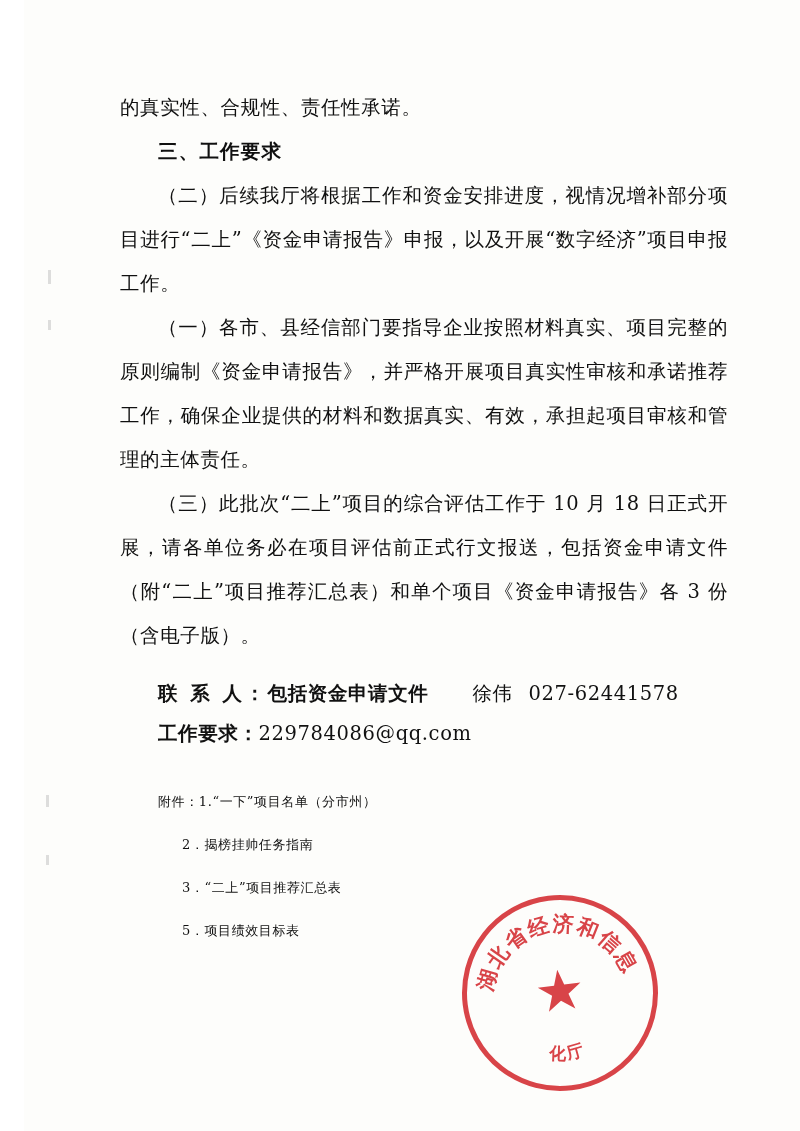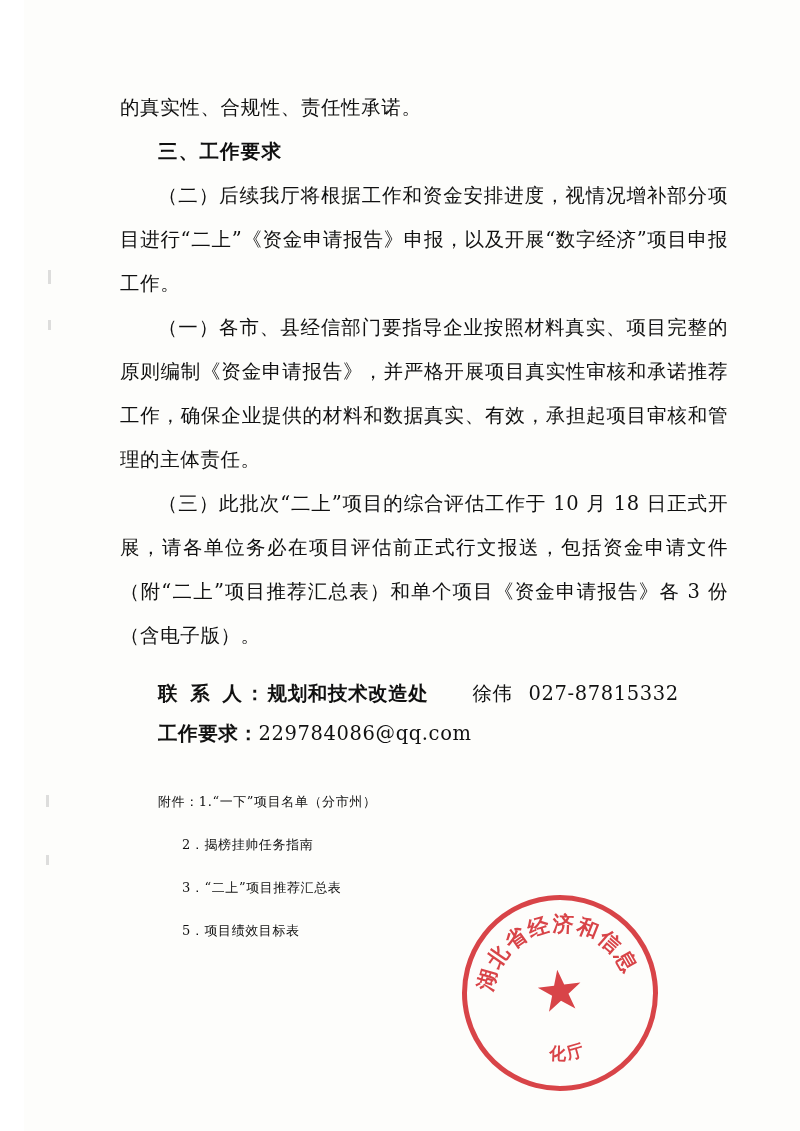--- a/index.html
+++ b/index.html
@@ -146,21 +146,21 @@
     <p class="heading">三、工作要求</p>
 
     <p class="indent2">（二）后续我厅将根据工作和资金安排进度，视情况增补部分项目进行“二上”《资金申请报告》申报，以及开展“数字经济”项目申报工作。</p>
 
     <p class="indent2">（一）各市、县经信部门要指导企业按照材料真实、项目完整的原则编制《资金申请报告》，并严格开展项目真实性审核和承诺推荐工作，确保企业提供的材料和数据真实、有效，承担起项目审核和管理的主体责任。</p>
 
     <p class="indent2">（三）此批次“二上”项目的综合评估工作于 10 月 18 日正式开展，请各单位务必在项目评估前正式行文报送，包括资金申请文件（附“二上”项目推荐汇总表）和单个项目《资金申请报告》各 3 份（含电子版）。</p>
 
     <div class="contact-block">
       <div class="contact-line">
-        <span class="contact-label">联 系 人：</span><span class="bold">规划和技术改造处</span><span class="sp-wide"></span><span>徐伟</span><span class="sp-wide" style="width:16px;"></span><span>027-87815332</span>
+        <span class="contact-label">联 系 人：</span><span class="bold">包括资金申请文件</span><span class="sp-wide"></span><span>徐伟</span><span class="sp-wide" style="width:16px;"></span><span>027-62441578</span>
       </div>
       <div class="contact-line">
         <span class="contact-label-tight">工作要求：</span><span>229784086@qq.com</span>
       </div>
     </div>
 
     <div class="attach-block">
       <div class="attach-line"><span>附件：</span><span>1.“一下”项目名单（分市州）</span></div>
       <div class="attach-line sub">2．揭榜挂帅任务指南</div>
       <div class="attach-line sub">3．“二上”项目推荐汇总表</div>

